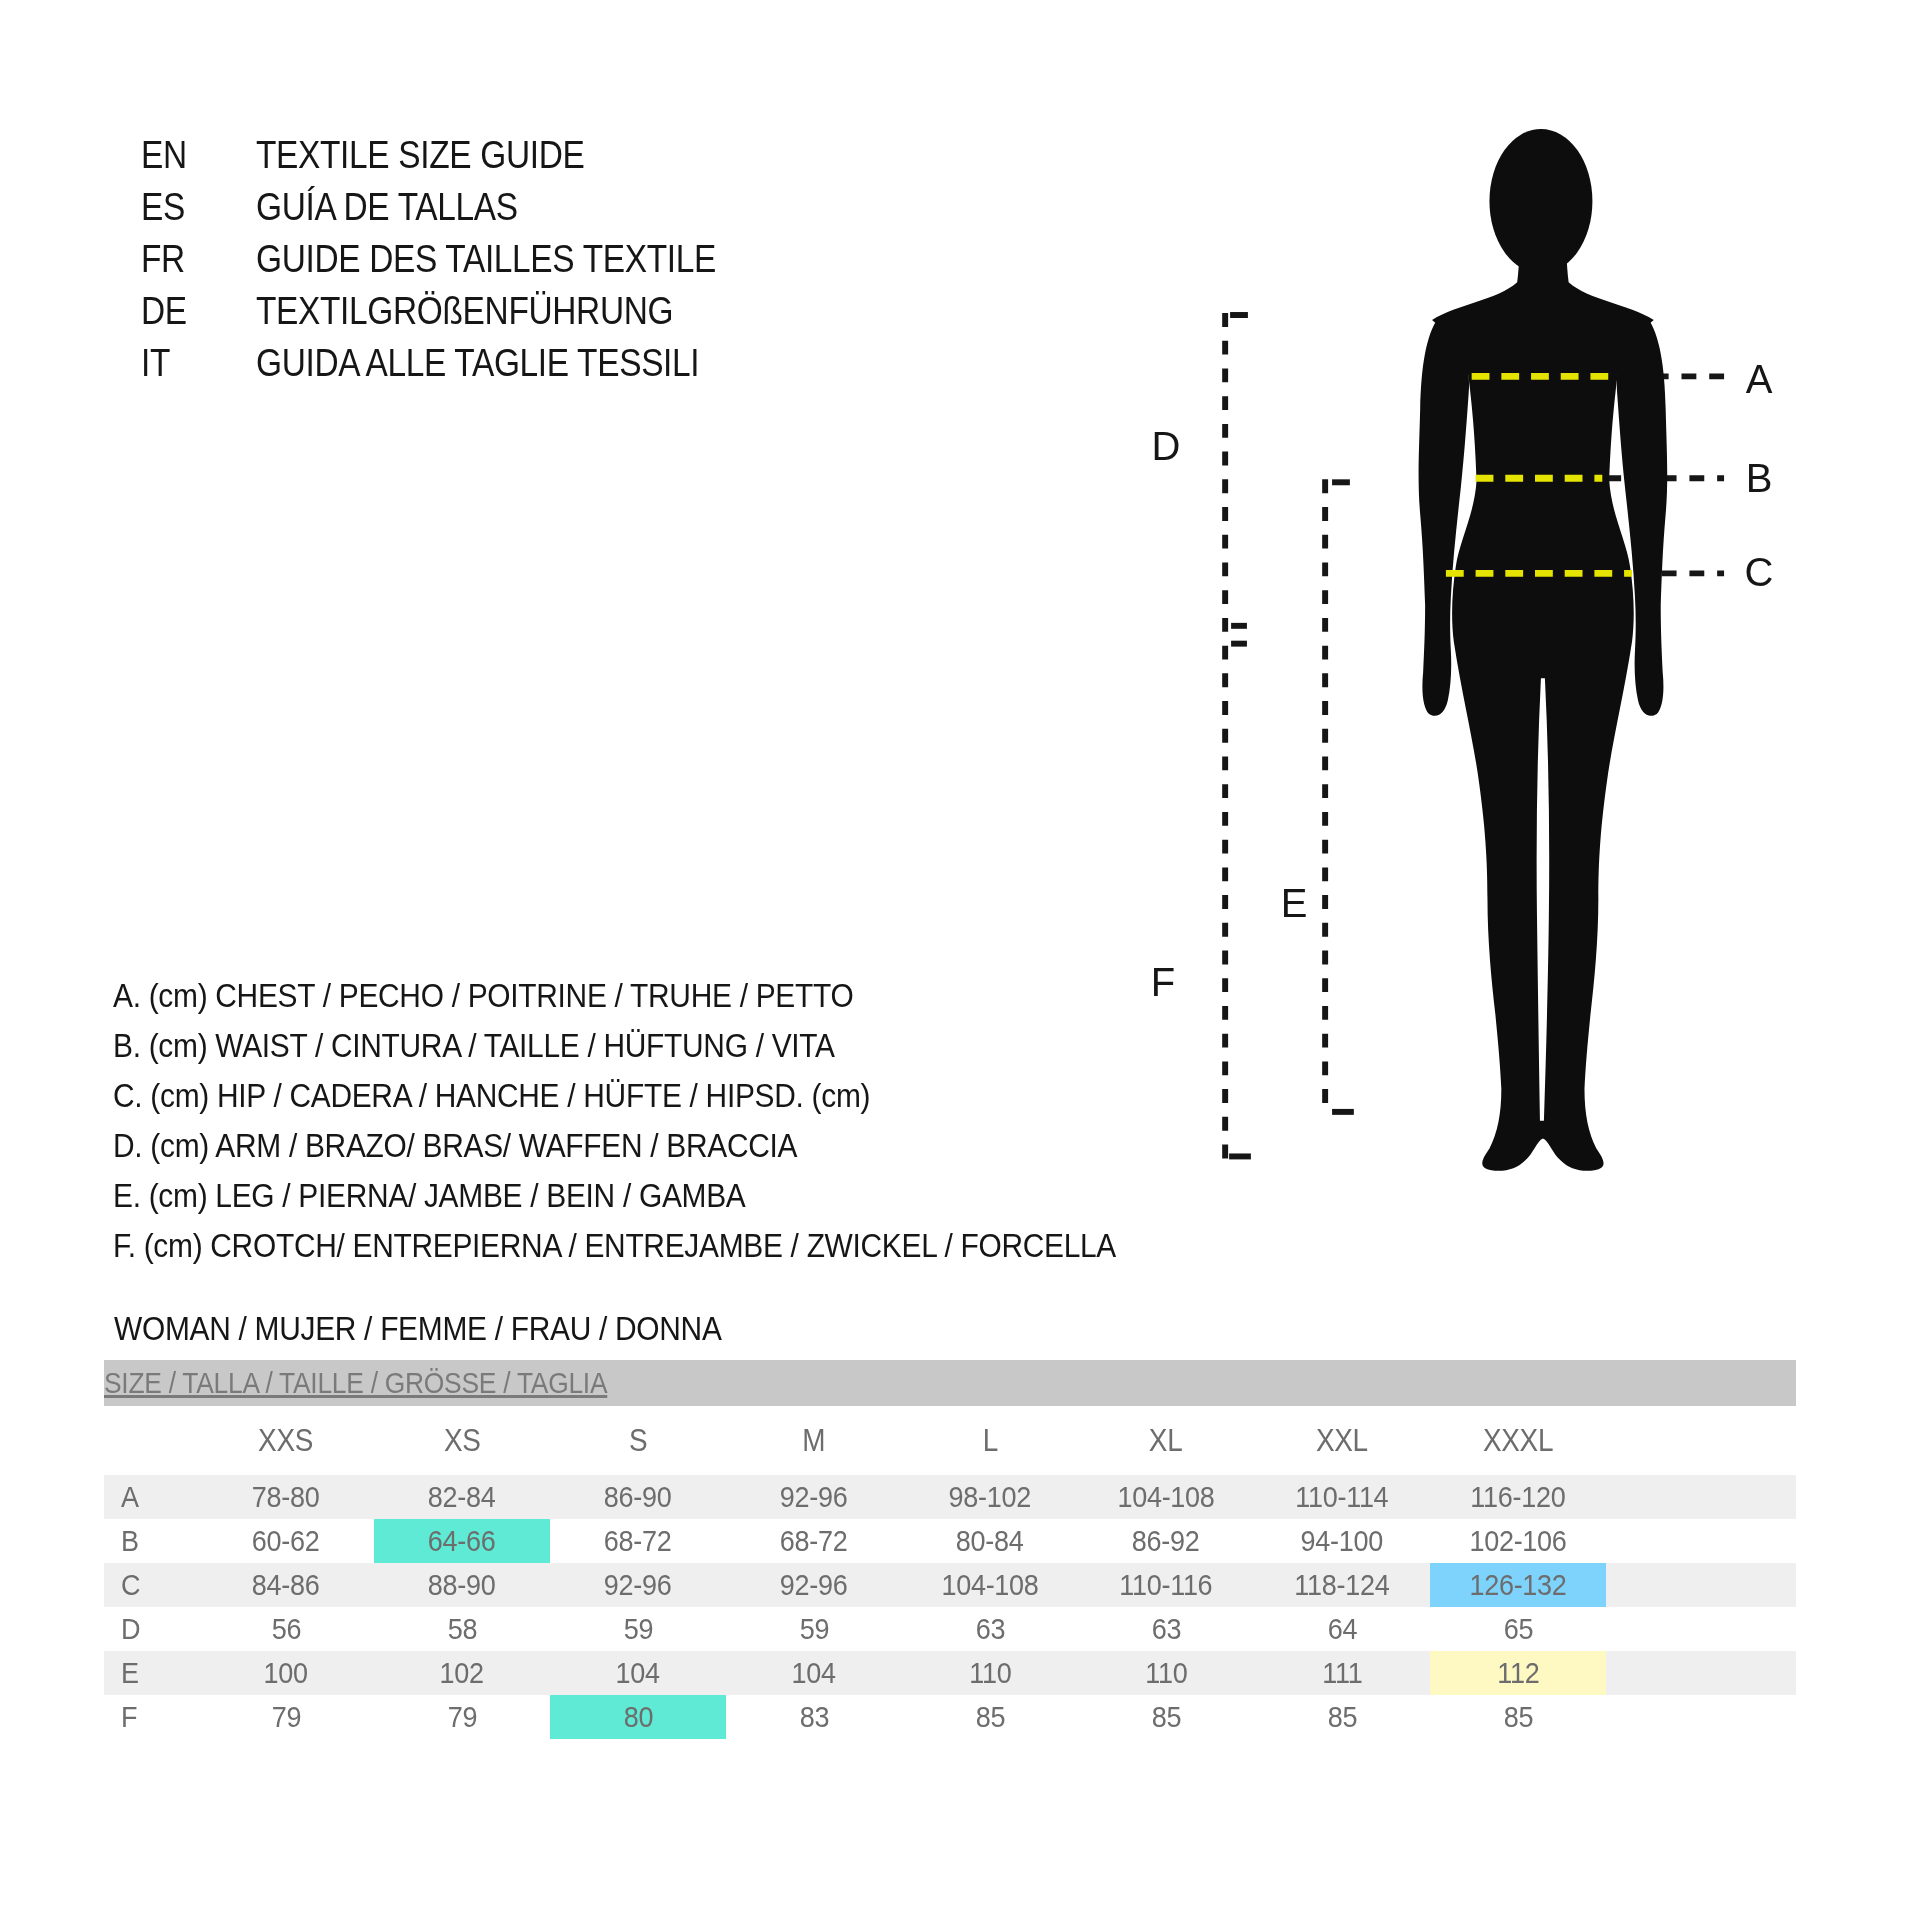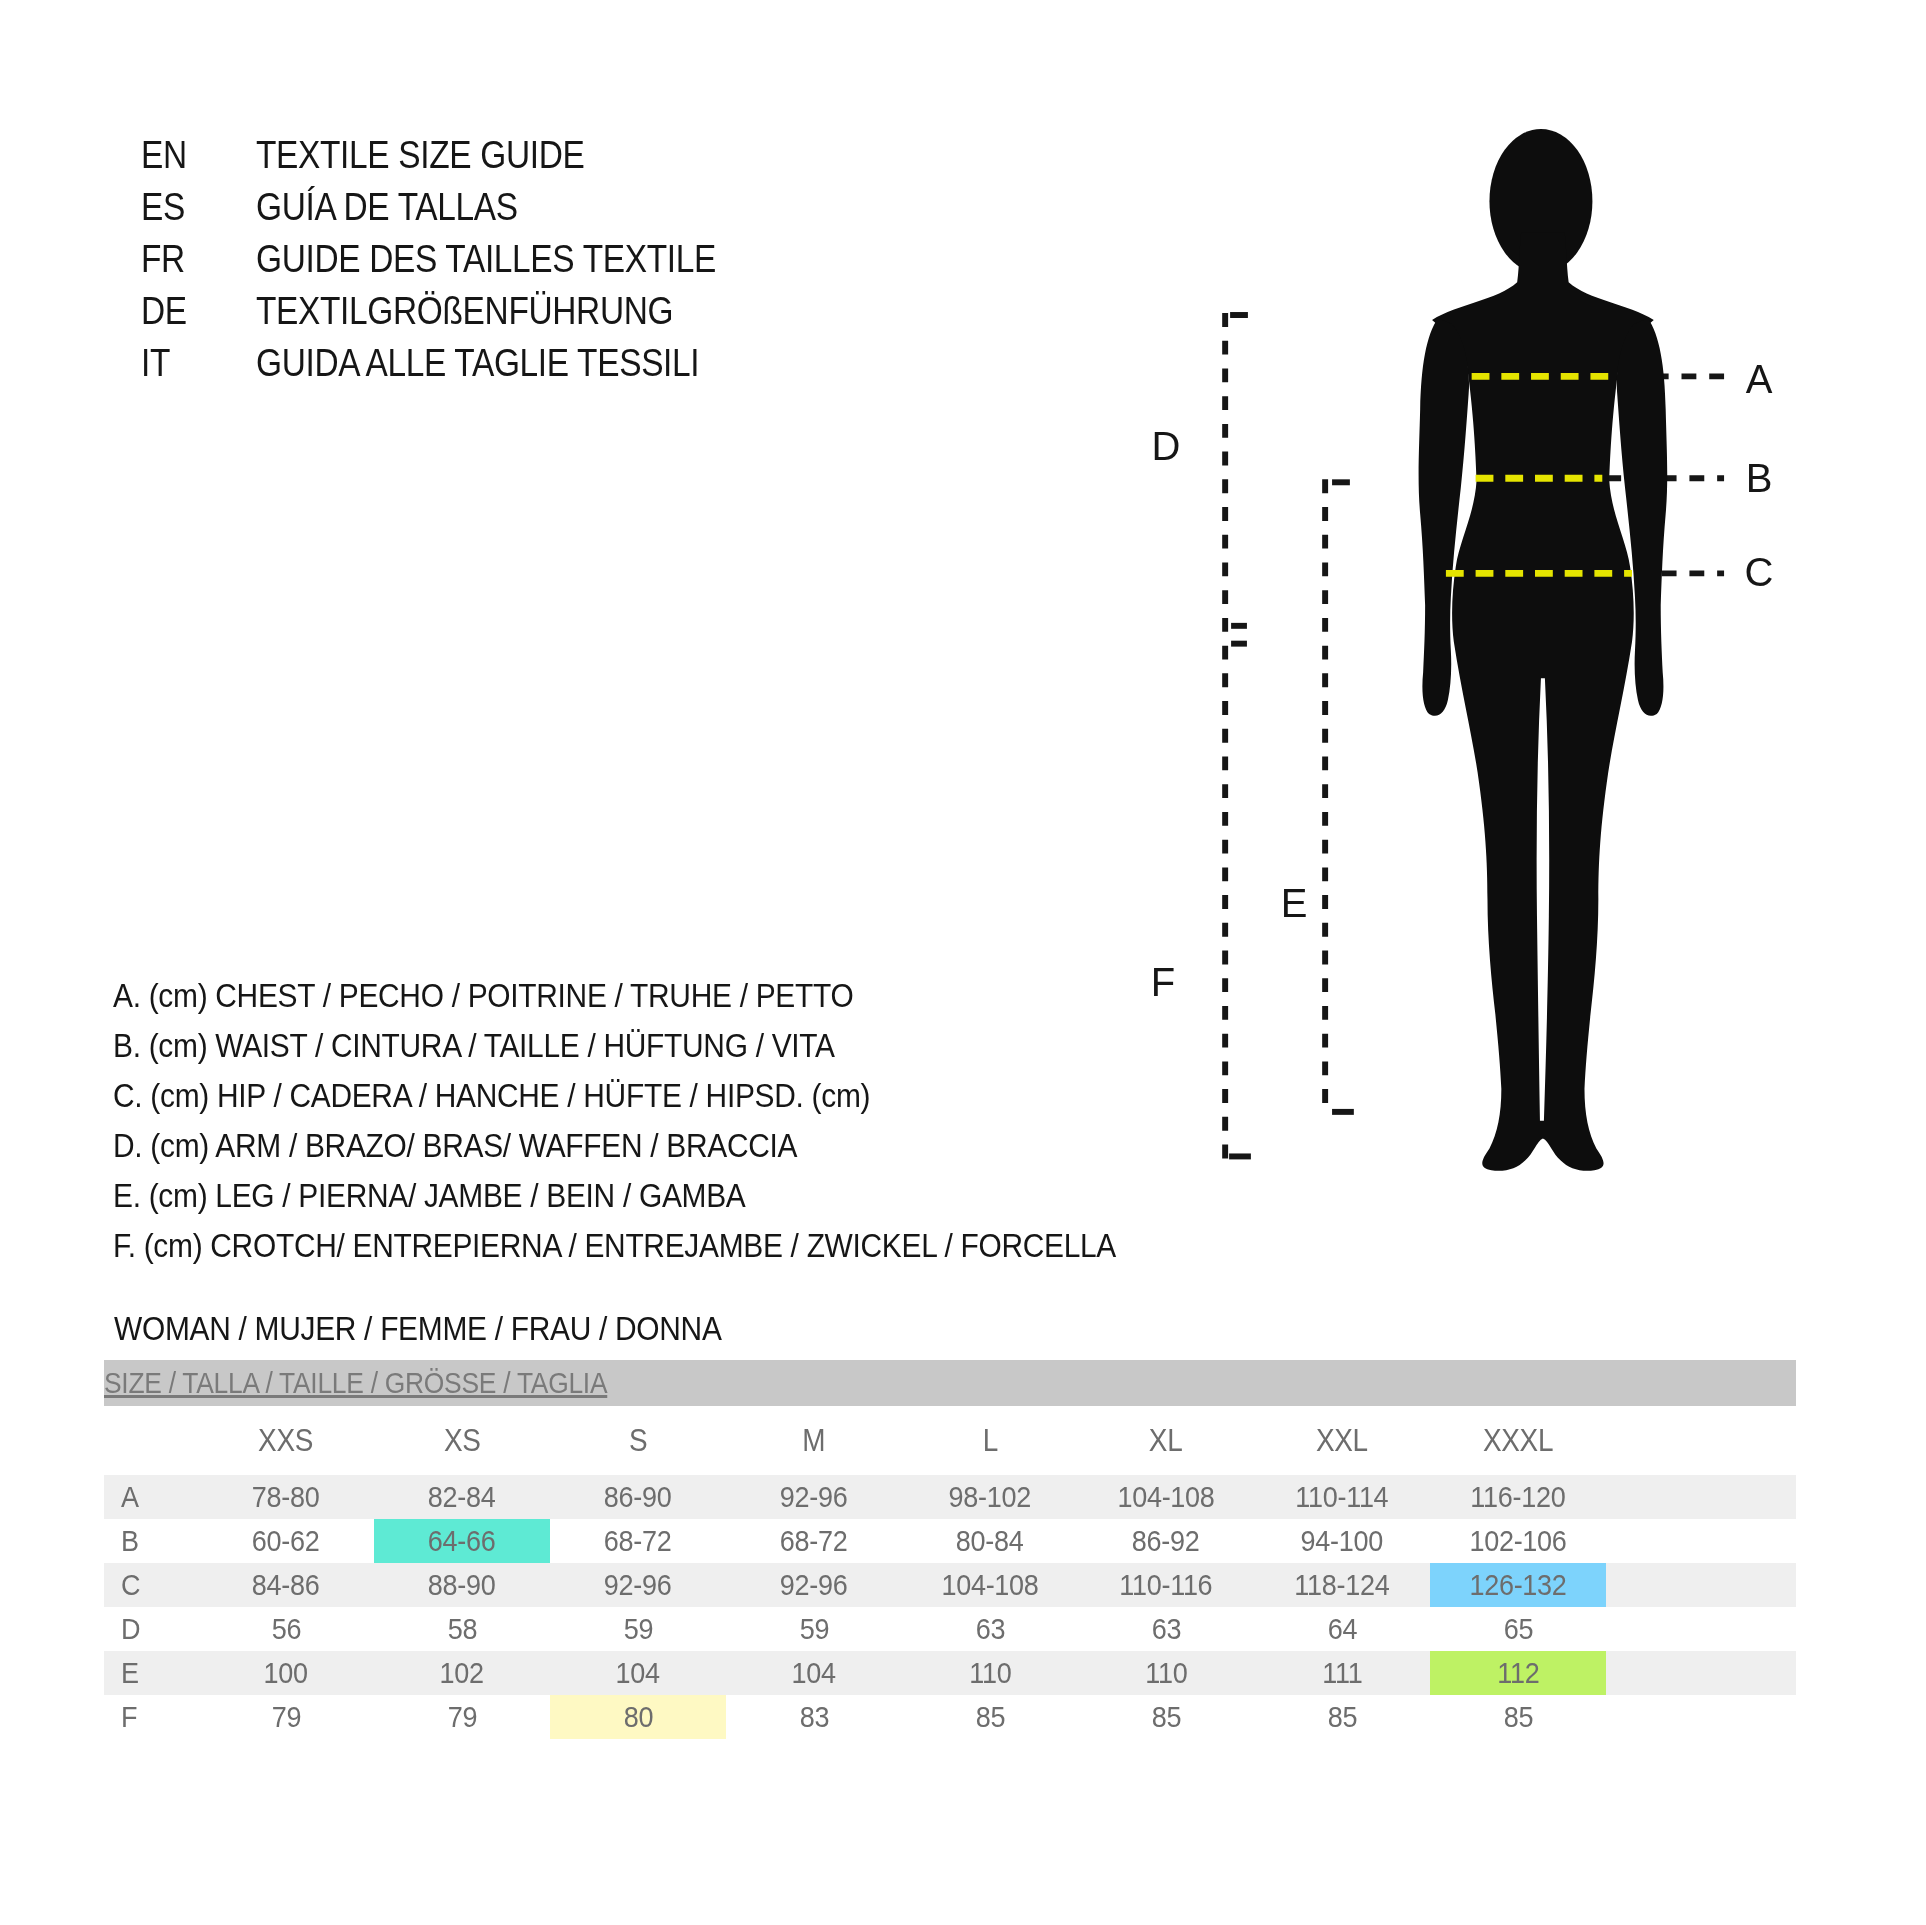--- a/index.html
+++ b/index.html
@@ -324,34 +324,34 @@
       </div>
       <div class="cell" style="background: rgb(239, 239, 239);">
         <span class="cxc">110</span>
       </div>
       <div class="cell" style="background: rgb(239, 239, 239);">
         <span class="cxc">110</span>
       </div>
       <div class="cell" style="background: rgb(239, 239, 239);">
         <span class="cxc">111</span>
       </div>
-      <div class="cell" style="background: #bef264; text-align: right;">
+      <div class="cell" style="background: #fef9c3; text-align: right;">
         <span class="cxc">112</span>
       </div>
       <div class="cell" style="background: rgb(239, 239, 239);"></div>
       <div class="cell row-label" style="background: rgb(255, 255, 255);">
         <span class="cxc">F</span>
       </div>
       <div class="cell" style="background: rgb(255, 255, 255);">
         <span class="cxc">79</span>
       </div>
       <div class="cell" style="background: rgb(255, 255, 255);">
         <span class="cxc">79</span>
       </div>
-      <div class="cell" style="background: #fef9c3;">
+      <div class="cell" style="background: #5eead4;">
         <span class="cxc">80</span>
       </div>
       <div class="cell" style="background: rgb(255, 255, 255);">
         <span class="cxc">83</span>
       </div>
       <div class="cell" style="background: rgb(255, 255, 255);">
         <span class="cxc">85</span>
       </div>
       <div class="cell" style="background: rgb(255, 255, 255);">
         <span class="cxc">85</span>

